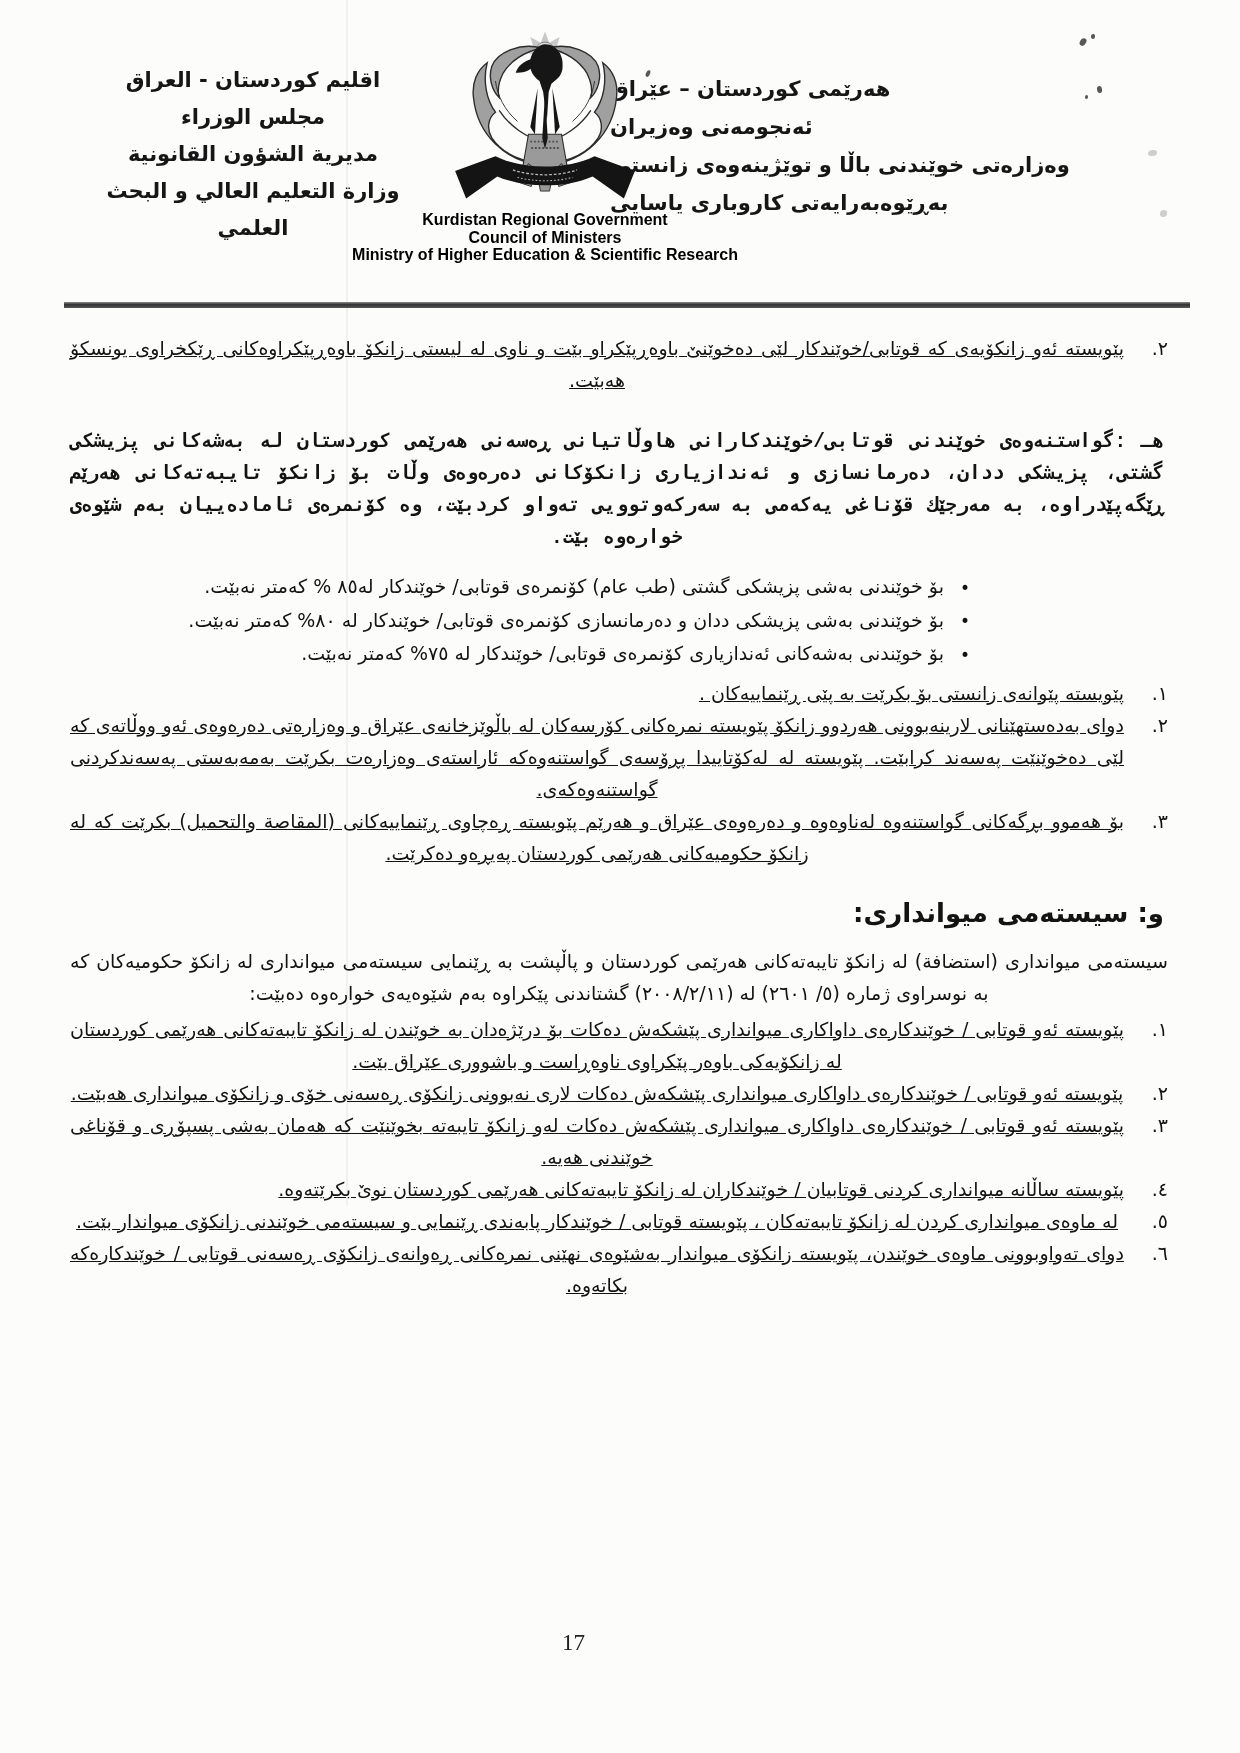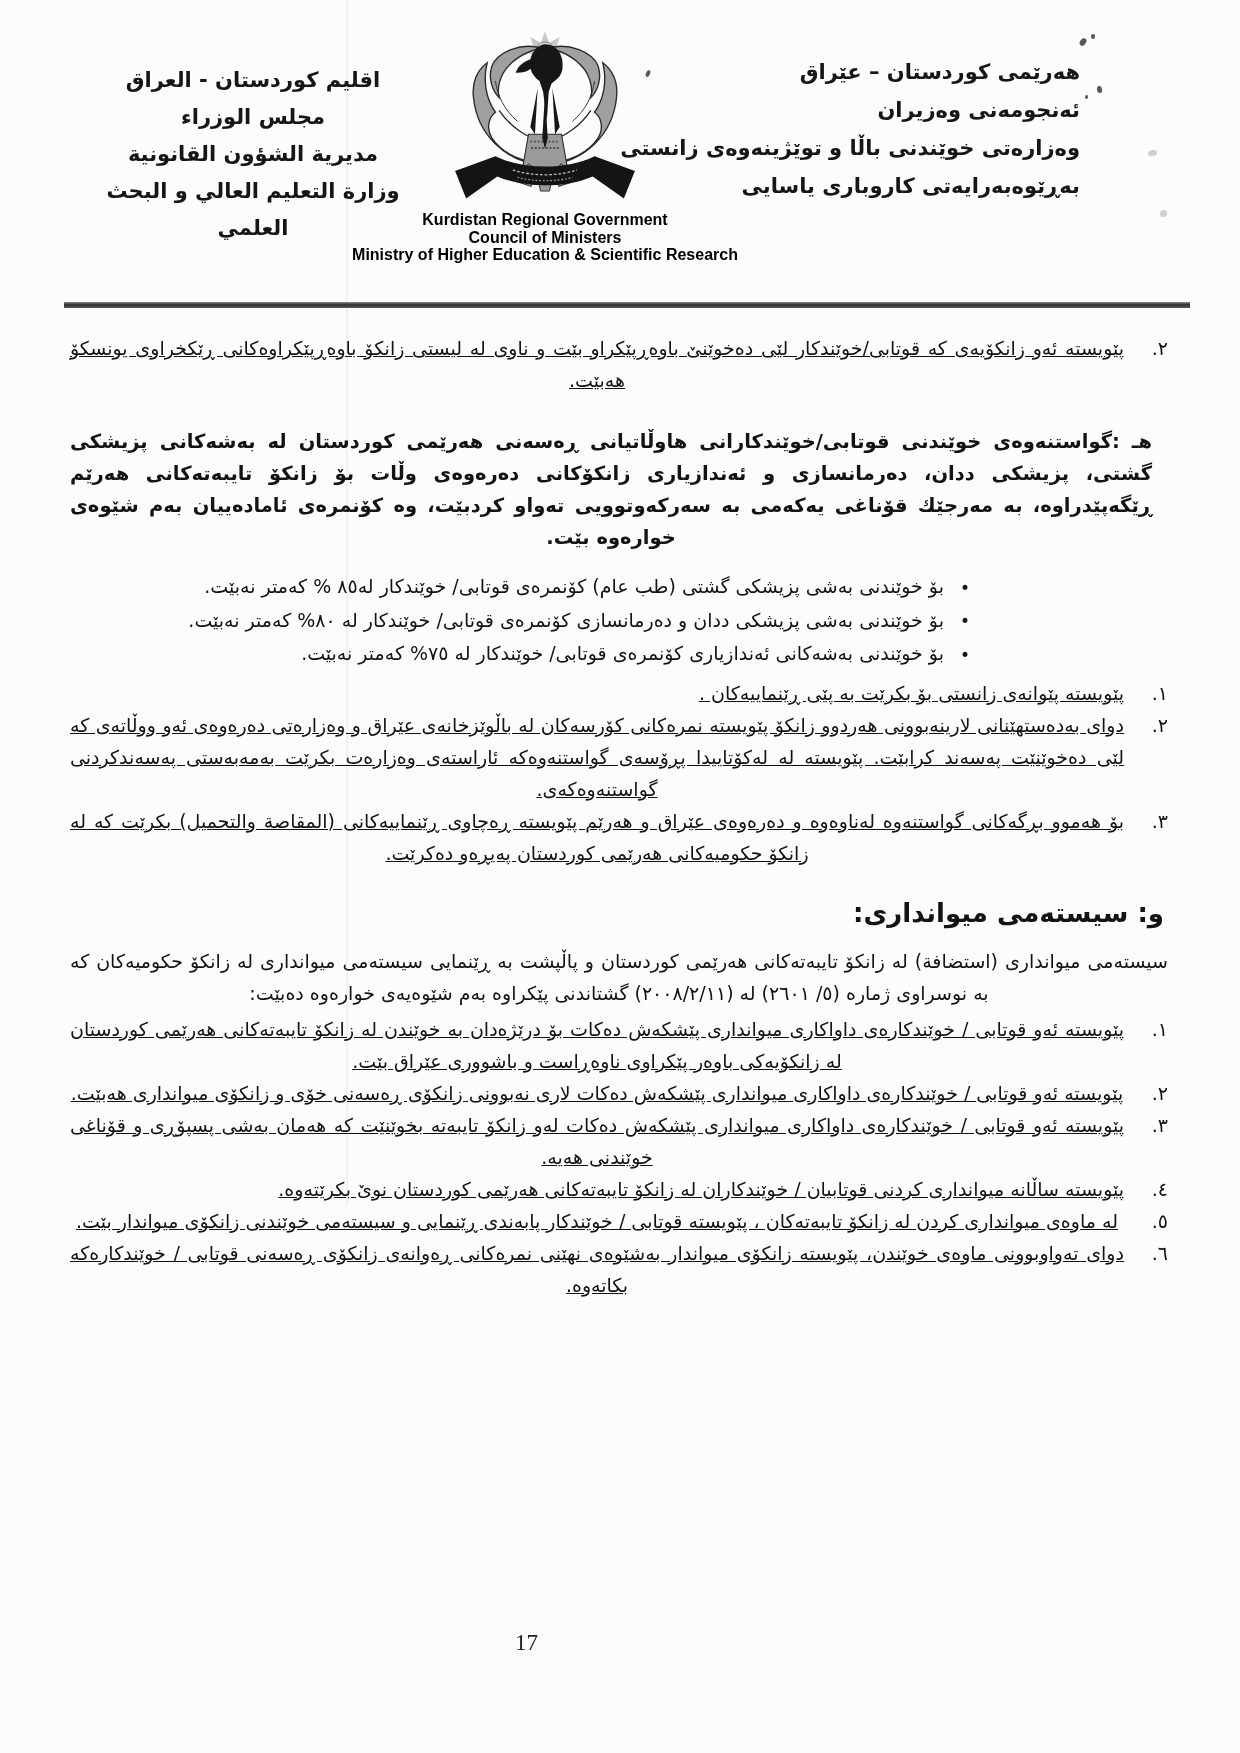--- a/index.html
+++ b/index.html
@@ -4,21 +4,21 @@
 <style>
   html,body{margin:0;padding:0;}
   body{
     width:1240px;height:1753px;position:relative;overflow:hidden;
     background:#fcfcfa;color:#161616;
     font-family:"DejaVu Sans",sans-serif;
     direction:rtl;
   }
   .fold-line{position:absolute;left:346px;top:0;width:2px;height:1205px;background:rgba(100,100,100,.07);}
   
-  .hdr-right{position:absolute;top:53px;left:610px;width:470px;text-align:right;
+  .hdr-right{position:absolute;top:70px;left:610px;width:470px;text-align:left;
     direction:rtl;font-size:21px;line-height:38px;font-weight:bold;}
   .hdr-left{position:absolute;top:62px;left:88px;width:330px;text-align:center;
     direction:rtl;font-size:21px;line-height:37px;font-weight:bold;}
   .emblem{position:absolute;top:26px;left:437px;width:216px;height:188px;}
   .emblem svg{width:100%;height:100%;}
   .hdr-en{position:absolute;top:211px;left:295px;width:500px;text-align:center;
     direction:ltr;font-family:"Liberation Sans",sans-serif;font-weight:bold;
     font-size:16px;line-height:17.5px;color:#000000;}
   .divider{position:absolute;top:302px;left:64px;width:1126px;height:6px;
     background:linear-gradient(#8a8a8a,#303030 45%,#5a5a5a);}
@@ -26,28 +26,28 @@
   .speck.faint{opacity:.22;}
   
   .content{position:absolute;top:332px;right:72px;width:1098px;
     direction:rtl;text-align:right;font-size:19px;line-height:32px;color:#131313;}
   .num-item{display:flex;}
   .num{flex:none;width:44px;}
   .itxt{flex:1;text-decoration:underline;}
   .ml{text-align:justify;text-align-last:center;}
   .blk-item2{margin-bottom:30px;}
   .h-para{font-weight:bold;font-size:19.5px;text-align:justify;text-align-last:center;
-    margin:0 16px 10px 0;}
+    margin:0 4px 10px 0;font-family:Liberation Mono, monospace;}
   ul.bullets{list-style:none;margin:16px 198px 6px 0;padding:0;}
   ul.bullets li{text-align:right;}
   ul.bullets li::before{content:"•";display:inline-block;margin-left:16px;
     font-size:17px;vertical-align:middle;}
   .sec-head{font-weight:bold;font-size:26px;margin:28px 4px 16px 0;text-align:right;}
   .intro{text-align:justify;text-align-last:center;margin:0 0 4px 0;}
-  .pageno{position:absolute;top:1630px;left:515px;width:70px;text-align:left;
+  .pageno{position:absolute;top:1630px;left:515px;width:70px;text-align:right;
     direction:ltr;font-family:"Liberation Serif",serif;font-size:23px;color:#222;}
 </style>
 </head>
 <body>
 
 <div class="fold-line"></div>
 
 <div class="hdr-right">
   <div>هەرێمی کوردستان – عێراق</div>
   <div>ئەنجومەنی وەزیران</div>

